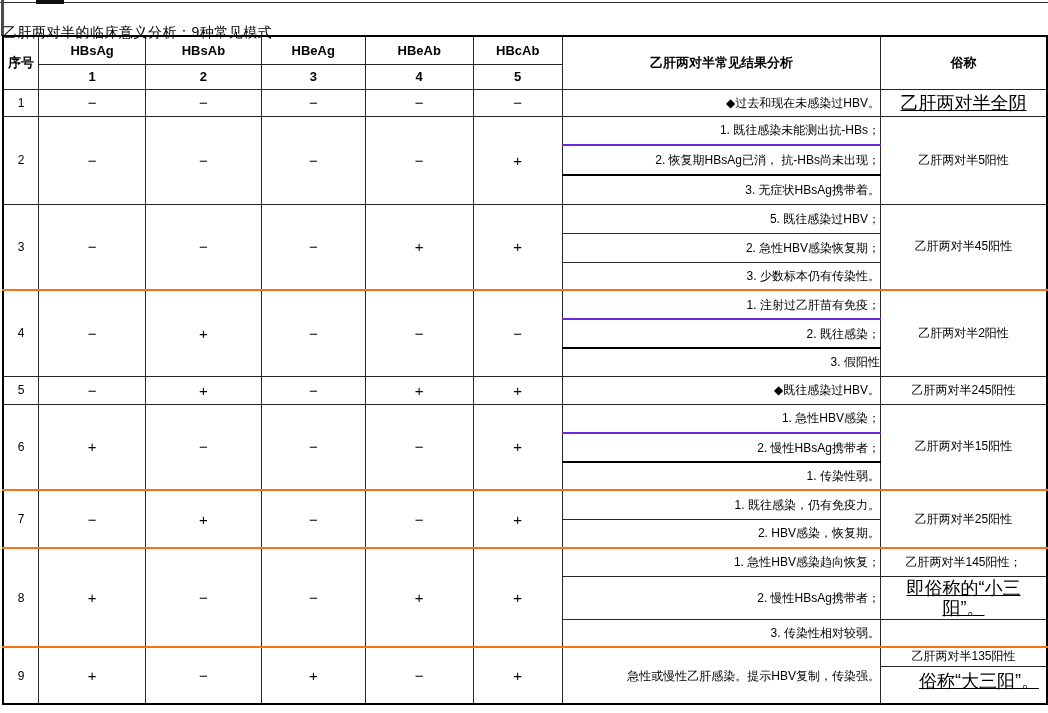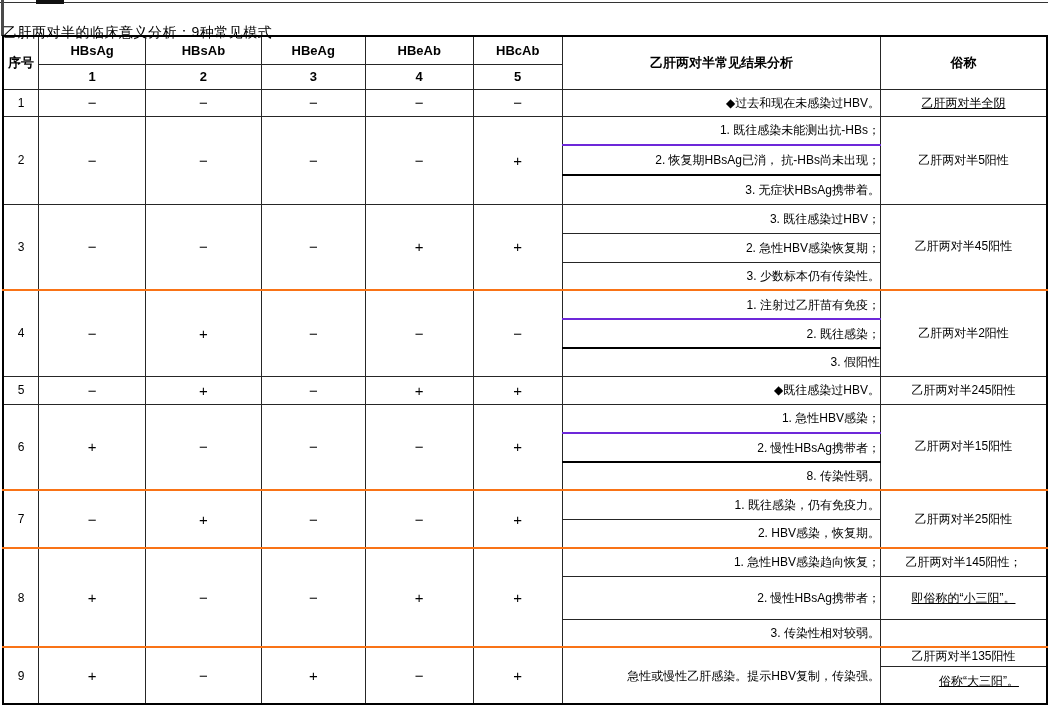--- a/index.html
+++ b/index.html
@@ -16,21 +16,21 @@
     position:absolute;left:2px;top:35px;border-collapse:collapse;table-layout:fixed;
     border:2px solid #000;
   }
   .hbv td,.hbv th{border:1px solid #262626;padding:0;overflow:hidden;vertical-align:middle;}
   .hbv th{font-size:13px;font-weight:bold;text-align:center;}
   .res{text-align:center;font-size:15px;}
   .num{text-align:center;font-size:12px;}
   .analysis{font-size:12px;text-align:right;padding:0 2px 0 4px;line-height:14px;}
   .nickname{text-align:center;font-size:12px;}
   .nick-special{
-    font-size:12px;line-height:20px;text-decoration:underline;
+    font-size:18px;line-height:20px;text-decoration:underline;
     width:134px;margin:0 auto;word-break:break-all;text-align:center;
   }
   .nick-clip{height:32px;overflow:visible;padding-top:4px;margin-left:31px;}
   tr.thick-top > td{border-top:2px solid #f97316;}
   td.md{border-top:2px solid #6d28d9;border-bottom:2px solid #000;}
 </style>
 </head>
 <body>
 
 <div class="canvas">
@@ -97,21 +97,21 @@
         <tr style="height: 29px;">
           <td class="analysis">3. 无症状HBsAg携带着。</td>
         </tr>
         <tr style="height: 29px;">
           <td class="num" rowspan="3">3</td>
           <td class="res" rowspan="3">−</td>
           <td class="res" rowspan="3">−</td>
           <td class="res" rowspan="3">−</td>
           <td class="res" rowspan="3">+</td>
           <td class="res" rowspan="3">+</td>
-          <td class="analysis">3. 既往感染过HBV；</td>
+          <td class="analysis">5. 既往感染过HBV；</td>
           <td class="nickname" rowspan="3">乙肝两对半45阳性</td>
         </tr>
         <tr style="height: 29px;">
           <td class="analysis">2. 急性HBV感染恢复期；</td>
         </tr>
         <tr style="height: 28px;">
           <td class="analysis">3. 少数标本仍有传染性。</td>
         </tr>
         <tr class="thick-top" style="height: 29px;">
           <td class="num" rowspan="3">4</td>
@@ -146,21 +146,21 @@
           <td class="res" rowspan="3">−</td>
           <td class="res" rowspan="3">−</td>
           <td class="res" rowspan="3">+</td>
           <td class="analysis">1. 急性HBV感染；</td>
           <td class="nickname" rowspan="3">乙肝两对半15阳性</td>
         </tr>
         <tr style="height: 29px;">
           <td class="analysis md">2. 慢性HBsAg携带者；</td>
         </tr>
         <tr style="height: 28px;">
-          <td class="analysis">8. 传染性弱。</td>
+          <td class="analysis">1. 传染性弱。</td>
         </tr>
         <tr class="thick-top" style="height: 29px;">
           <td class="num" rowspan="2">7</td>
           <td class="res" rowspan="2">−</td>
           <td class="res" rowspan="2">+</td>
           <td class="res" rowspan="2">−</td>
           <td class="res" rowspan="2">−</td>
           <td class="res" rowspan="2">+</td>
           <td class="analysis">1. 既往感染，仍有免疫力。</td>
           <td class="nickname" rowspan="2">乙肝两对半25阳性</td>

